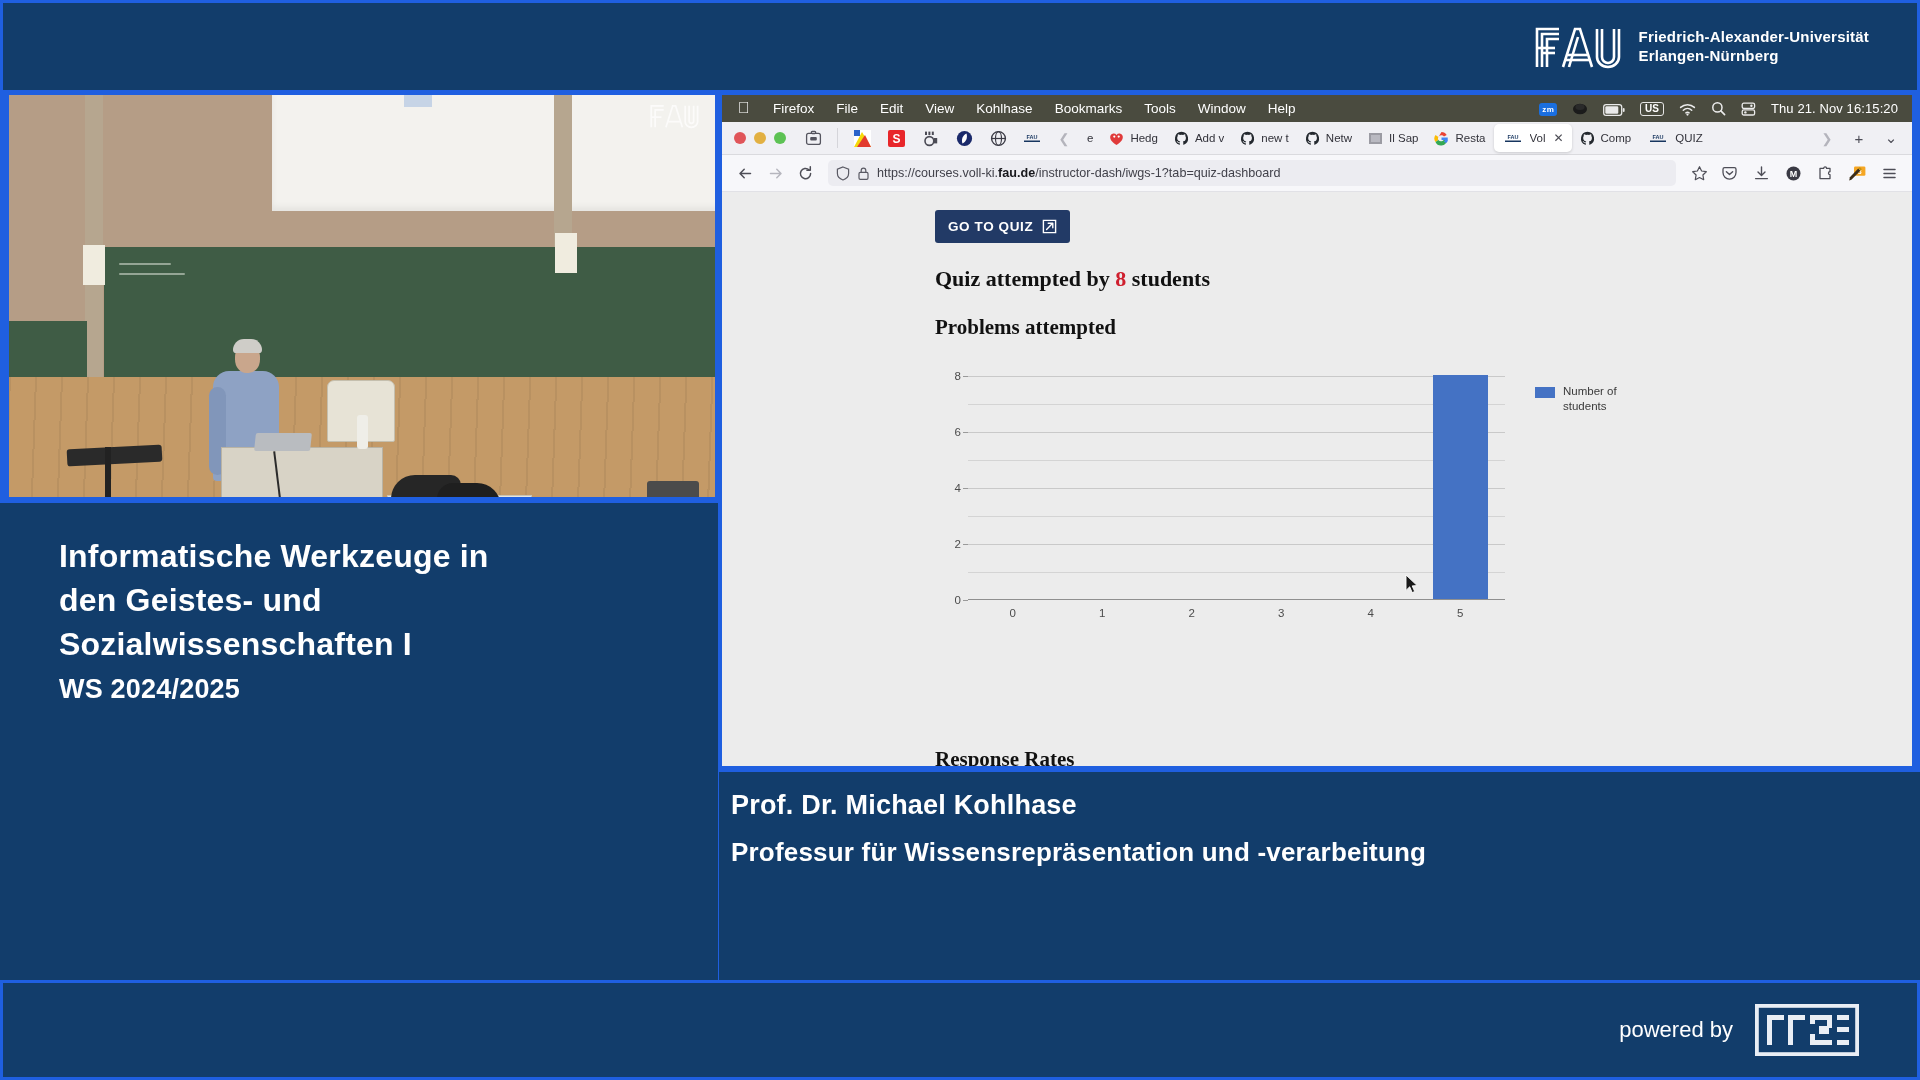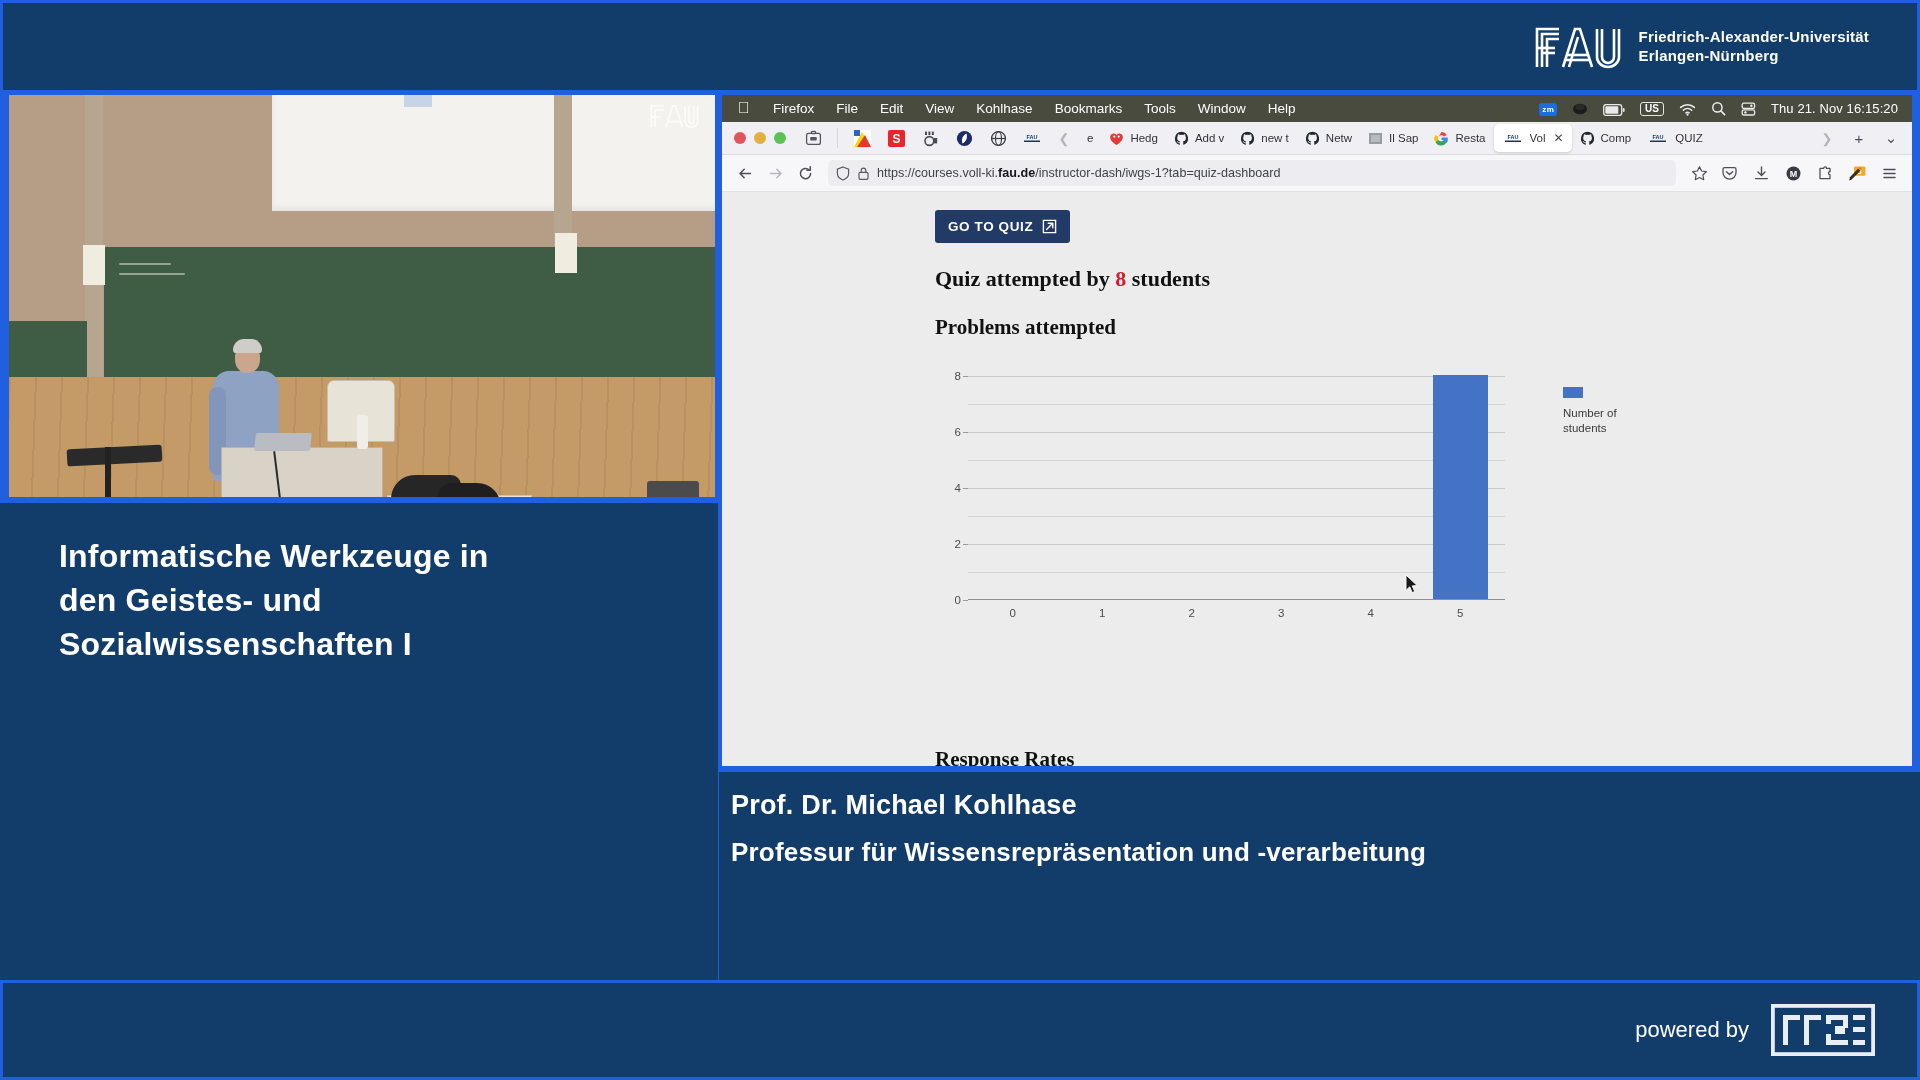--- a/index.html
+++ b/index.html
@@ -171,40 +171,40 @@
   #plot { position:absolute; left:33px; top:0; right:120px; bottom:26px; }
   .gridline { position:absolute; left:0; right:0; height:1px; background:#d4d4d4; }
   .gridline.major { background:#c9c9c9; }
   .axis-base { position:absolute; left:0; right:0; bottom:0; height:1.5px; background:#8f8f8f; }
   .ytick { position:absolute; right:calc(100% + 7px); transform:translateY(-50%);
            font-size:11.5px; color:#4b4b4b; font-family:"Liberation Sans", sans-serif; }
   .ytick-mark { position:absolute; right:100%; width:5px; height:1px; background:#9a9a9a; }
   .xtick { position:absolute; top:calc(100% + 7px); transform:translateX(-50%);
            font-size:11.5px; color:#4b4b4b; font-family:"Liberation Sans", sans-serif; }
   .bar { position:absolute; bottom:1px; background:#4472c4; }
-  #legend { position:absolute; right:0; top:8px; display:flex; align-items:flex-start; gap:8px;flex-direction:column; }
+  #legend { position:absolute; right:0; top:8px; display:flex; align-items:flex-start; gap:8px; }
   .legend-swatch { width:20px; height:11px; background:#4472c4; margin-top:3px; }
   .legend-label { font-size:11.5px; color:#3a3a3a; line-height:1.3; width:62px;
                   font-family:"Liberation Sans", sans-serif; }
   #cursor { position:absolute; left:470px; top:198px; }
   .h-resp { font-size:21px; font-weight:bold; color:#111; position:absolute;
             left:213px; bottom:-6px; }
 
   
   #presenter {
     position:absolute; left:719px; top:772px; width:1201px; height:208px; background:#123d6b;
     color:#fff; padding:18px 0 0 12px;
   }
   .pres-name { font-size:27px; font-weight:bold; letter-spacing:.2px; }
   .pres-role { font-size:26px; font-weight:bold; letter-spacing:.2px; margin-top:16px; }
 
   
   #bottom-bar {
     position:absolute; left:3px; top:983px; width:1914px; height:94px; background:#123d6b;
-    display:flex; align-items:center; justify-content:flex-end; gap:22px; padding-right:42px;
+    display:flex; align-items:center; justify-content:flex-end; gap:22px; padding-right:58px;
   }
   .powered { color:#fff; font-size:22px; }
 </style>
 </head>
 <body>
 
 <div id="stage">
 
   <div id="top-banner">
     <div id="fau-logo-group">
@@ -287,20 +287,21 @@
       </svg>
     </div>
   </div>
 
   <div id="title-pane">
     <div class="lec-title">
       <div>Informatische Werkzeuge in</div>
       <div>den Geistes- und</div>
       <div>Sozialwissenschaften I</div>
     </div>
+    <div class="lec-term">WS 2024/2025</div>
   </div>
 
   <div id="screen-pane">
 
     <div id="mac-menubar">
       <div class="mm-item apple"></div>
       <div class="mm-item brand">Firefox</div>
       <div class="mm-item">File</div>
       <div class="mm-item">Edit</div>
       <div class="mm-item">View</div>

